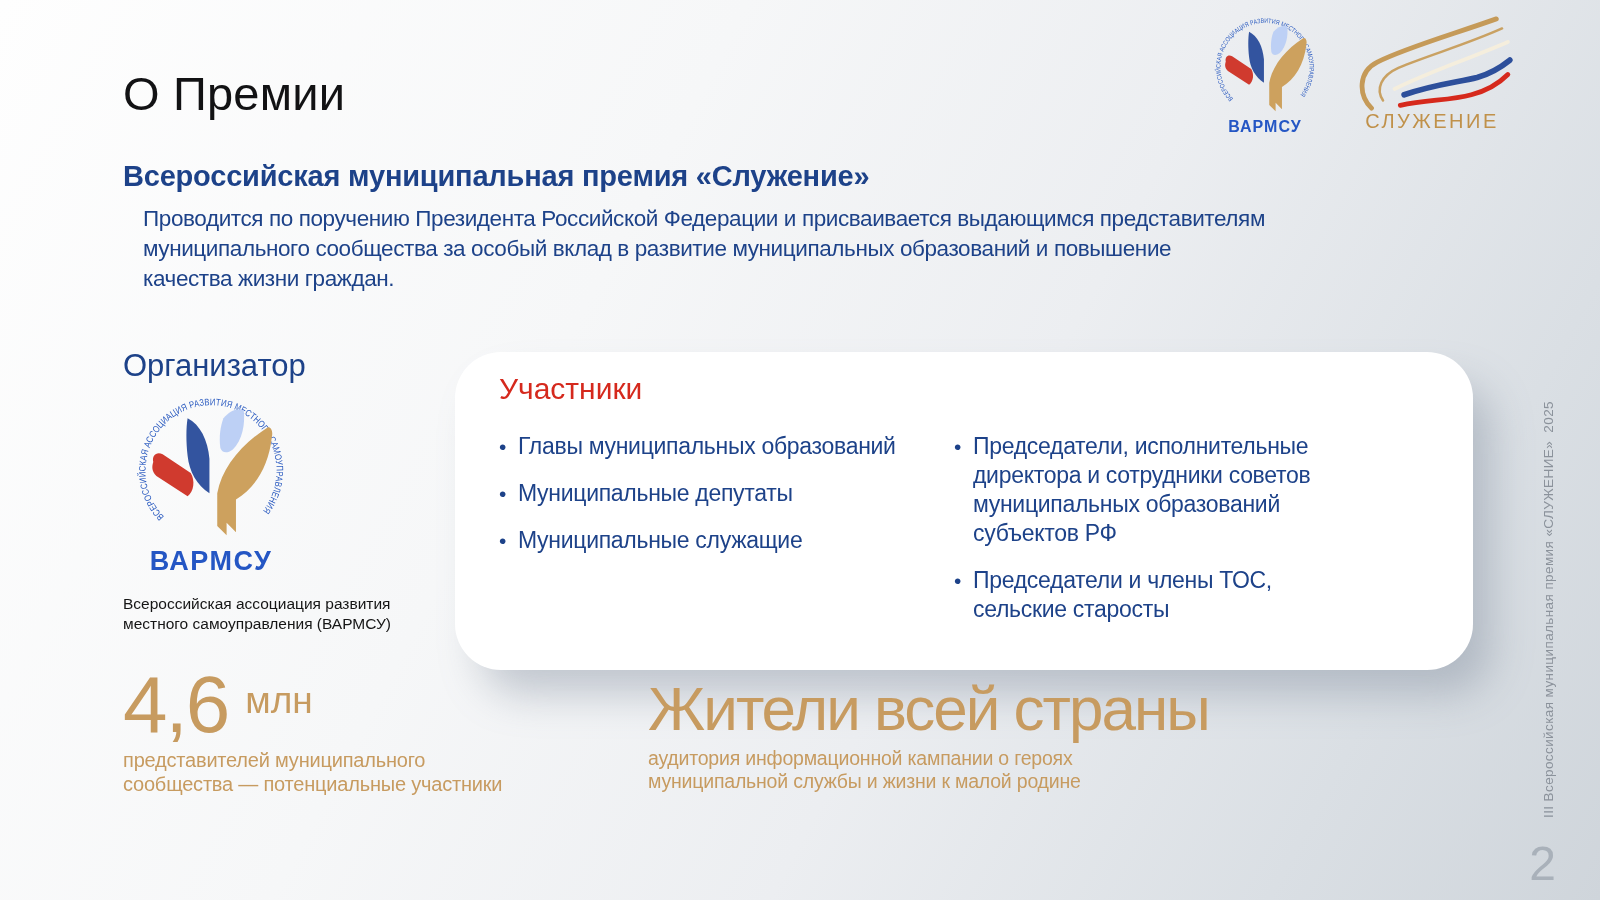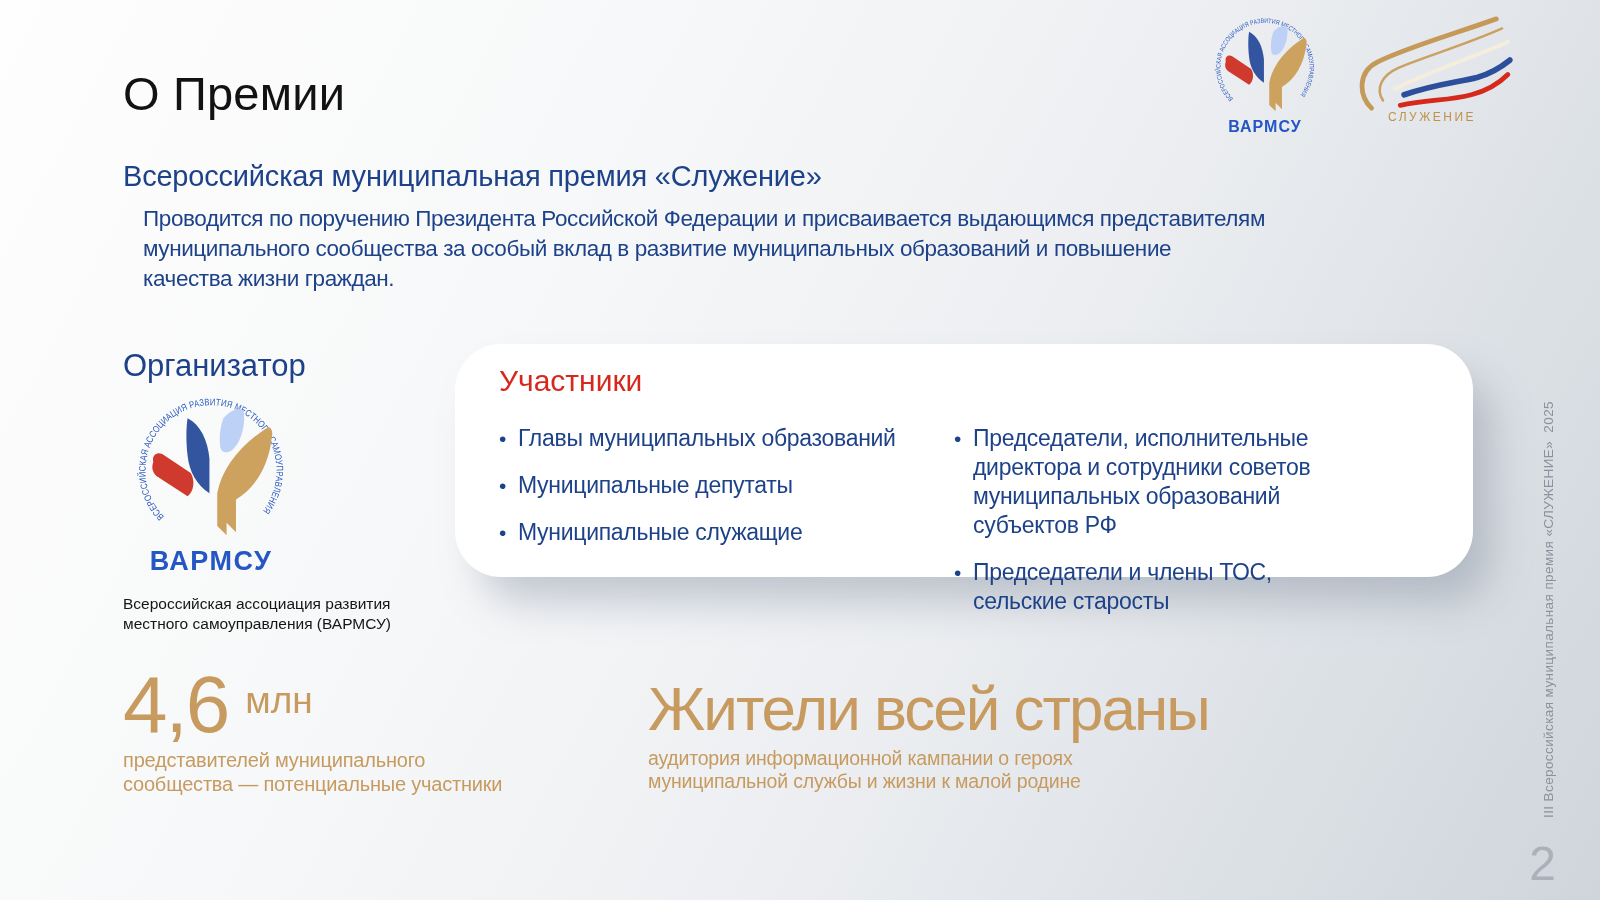--- a/index.html
+++ b/index.html
@@ -14,21 +14,21 @@
     background:linear-gradient(118deg,#fefefe 0%,#f6f7f8 36%,#eceef1 60%,#dadfe4 84%,#cfd5db 100%);
   }
   
   .page-title{
     position:absolute;left:123px;top:66px;
     font-size:47px;font-weight:500;color:#121214;letter-spacing:.2px;
   }
   
   .intro-heading{
     position:absolute;left:123px;top:160px;
-    font-size:29px;font-weight:400;color:#1d4289;letter-spacing:-.2px;
+    font-size:29px;font-weight:700;color:#1d4289;letter-spacing:-.2px;
   }
   .intro-body{
     position:absolute;left:123px;top:204px;width:1340px;
     font-size:22.5px;line-height:30px;color:#1d4289;
     letter-spacing:-.4px;white-space:pre-line;margin-left:20px;
   }
   
   .org-heading{
     position:absolute;left:123px;top:348px;
     font-size:31px;font-weight:500;color:#1d4289;
@@ -40,21 +40,21 @@
   .org-logo svg.emblem{width:156px;height:156px;}
   .org-logo .logo-word{
     margin-top:-8px;font-size:27px;font-weight:700;color:#2456c4;letter-spacing:1.5px;
   }
   .org-caption{
     position:absolute;left:123px;top:594px;
     font-size:15.5px;line-height:1.3;color:#151515;white-space:pre-line;
   }
   
   .card{
-    position:absolute;left:455px;top:344px;width:1018px;height:233px;
+    position:absolute;left:455px;top:352px;width:1018px;height:318px;
     background:#ffffff;border-radius:46px;
     box-shadow:22px 28px 40px -4px rgba(123,136,153,.42);
     box-sizing:border-box;padding:20px 44px 0 44px;
   }
   .card-heading{
     font-size:30px;font-weight:500;color:#d5291d;margin:0 0 26px 0;
   }
   .cols{display:flex;}
   .col-left{width:455px;}
   .col-right{width:440px;}
@@ -84,21 +84,21 @@
     position:absolute;left:1198px;top:18px;width:134px;
     display:flex;flex-direction:column;align-items:center;
   }
   .hdr-varmsu svg.emblem{width:106px;height:106px;}
   .hdr-varmsu .logo-word{margin-top:-6px;font-size:16px;font-weight:700;color:#2456c4;letter-spacing:1px;}
   .hdr-award{
     position:absolute;left:1348px;top:16px;width:168px;
     display:flex;flex-direction:column;align-items:center;
   }
   .hdr-award .award-word{
-    margin-top:-2px;font-size:12px;font-weight:500;color:#c0914a;letter-spacing:2.5px;
+    margin-top:-2px;font-size:20px;font-weight:500;color:#c0914a;letter-spacing:2.5px;
   }
   
   .side-label{
     position:absolute;right:44px;bottom:82px;
     writing-mode:vertical-rl;transform:rotate(180deg);
     font-size:13.5px;color:#8b929b;letter-spacing:.4px;white-space:pre;
   }
   .page-num{
     position:absolute;right:44px;bottom:12px;
     font-size:48px;color:#a9b1ba;line-height:1;

